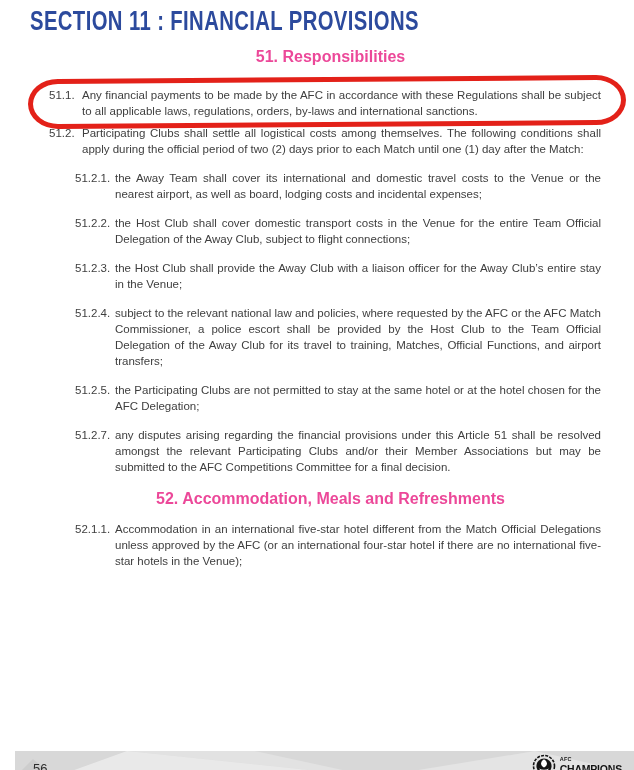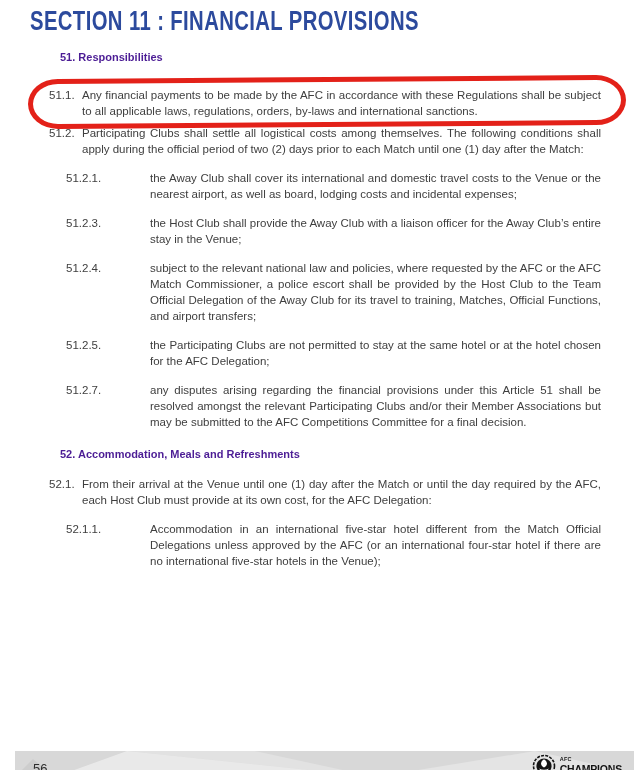--- a/index.html
+++ b/index.html
@@ -20,39 +20,40 @@
     color: #2c4a9d;
     letter-spacing: 0.5px;
     transform: scaleX(0.78) scaleY(1.04);
     transform-origin: left top;
     white-space: nowrap;
   }
 
   
   .sec-head {
     margin: 15px 0 0 30px;
-    font-size: 11px;
+    font-size: 16px;
     line-height: 18px;
     font-weight: 700;
-    color: #4c1d95;
+    color: #ec4899;
+    text-align: center;
   }
 
   main.doc { padding: 0 33px 0 30px; }
 
   
   .clause {
     display: flex;
     margin-top: 13px;
     font-size: 11.5px;
     line-height: 16px;
     color: #3e3e3e;
   }
   .clause.l1 { margin-left: 19px; }
   .clause.l1 .num { width: 33px; flex: 0 0 33px; }
-  .clause.l2 { margin-left: 36px; gap: 44px; }
+  .clause.l2 { margin-left: 45px; }
   .clause.l2 .num { width: 40px; flex: 0 0 40px; }
   .num { display: inline-block; }
   .txt { margin: 0; flex: 1; text-align: justify; }
 
   
   .clause.annotated {
     position: relative;
     margin-top: 21px;
     margin-bottom: 6px;
   }
@@ -110,23 +111,27 @@
       <p class="txt">Any financial payments to be made by the AFC in accordance with these Regulations shall be subject to all applicable laws, regulations, orders, by-laws and international sanctions.</p>
     </div>
 
     <div class="clause l1" style="margin-top:4px">
       <span class="num">51.2.</span>
       <p class="txt">Participating Clubs shall settle all logistical costs among themselves. The following conditions shall apply during the official period of two (2) days prior to each Match until one (1) day after the Match:</p>
     </div>
 
     <div class="clause l2">
       <span class="num">51.2.1.</span>
-      <p class="txt">the Away Club shall cover its international and domestic travel costs to the Venue or the nearest airport, as well as board, lodging costs and incidental expenses;</p>
+      <p class="txt">the Away Team shall cover its international and domestic travel costs to the Venue or the nearest airport, as well as board, lodging costs and incidental expenses;</p>
     </div>
 
+    <div class="clause l2">
+      <span class="num">51.2.2.</span>
+      <p class="txt">the Host Club shall cover domestic transport costs in the Venue for the entire Team Official Delegation of the Away Club, subject to flight connections;</p>
+    </div>
 
     <div class="clause l2">
       <span class="num">51.2.3.</span>
       <p class="txt">the Host Club shall provide the Away Club with a liaison officer for the Away Club’s entire stay in the Venue;</p>
     </div>
 
     <div class="clause l2">
       <span class="num">51.2.4.</span>
       <p class="txt">subject to the relevant national law and policies, where requested by the AFC or the AFC Match Commissioner, a police escort shall be provided by the Host Club to the Team Official Delegation of the Away Club for its travel to training, Matches, Official Functions, and airport transfers;</p>
     </div>
@@ -137,24 +142,20 @@
     </div>
 
 
     <div class="clause l2">
       <span class="num">51.2.7.</span>
       <p class="txt">any disputes arising regarding the financial provisions under this Article 51 shall be resolved amongst the relevant Participating Clubs and/or their Member Associations but may be submitted to the AFC Competitions Committee for a final decision.</p>
     </div>
 
     <h2 class="sec-head"><span>52.</span> <span>Accommodation, Meals and Refreshments</span></h2>
 
-    <div class="clause l1">
-      <span class="num">52.1.</span>
-      <p class="txt">From their arrival at the Venue until one (1) day after the Match or until the day required by the AFC, each Host Club must provide at its own cost, for the AFC Delegation:</p>
-    </div>
 
     <div class="clause l2">
       <span class="num">52.1.1.</span>
       <p class="txt">Accommodation in an international five-star hotel different from the Match Official Delegations unless approved by the AFC (or an international four-star hotel if there are no international five-star hotels in the Venue);</p>
     </div>
 
   </main>
 
   <footer class="footer-band">
     <svg class="facets" viewBox="0 0 619 26" preserveAspectRatio="none">

